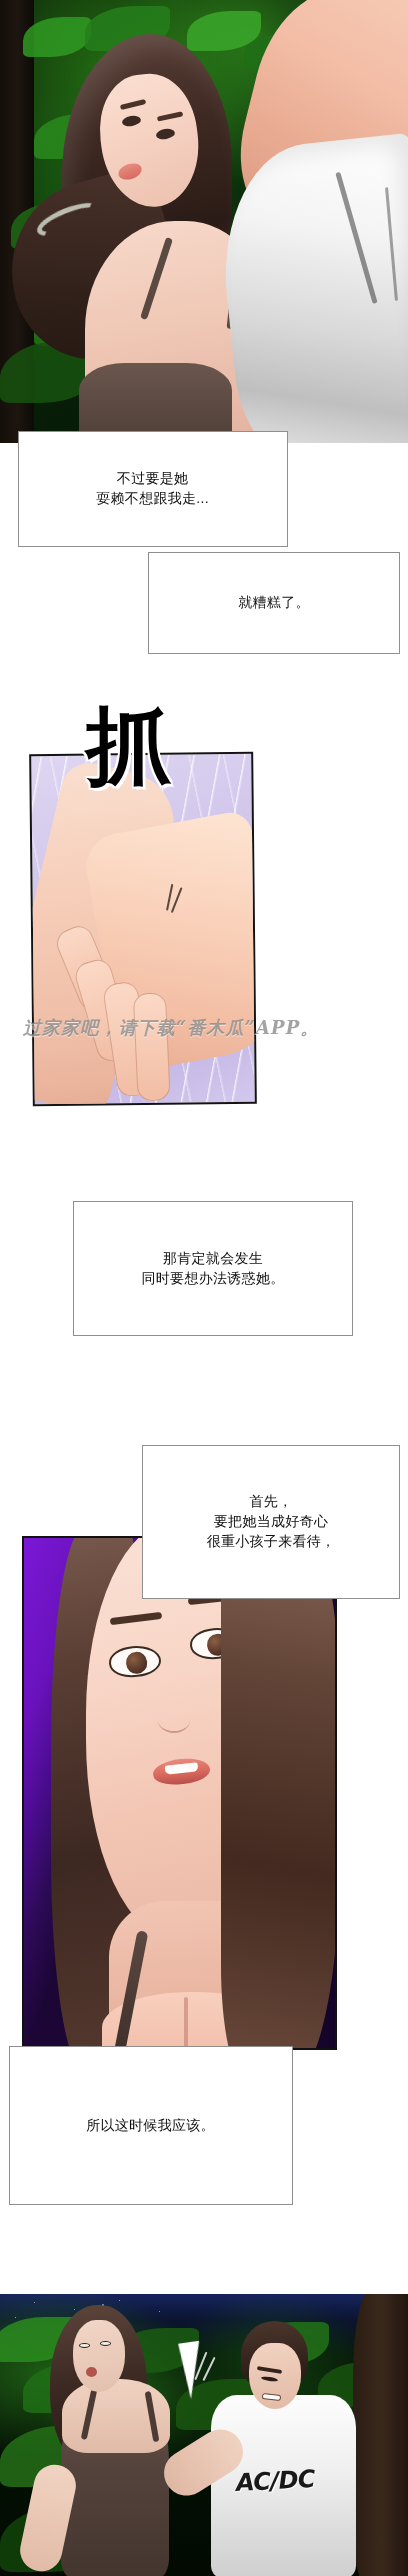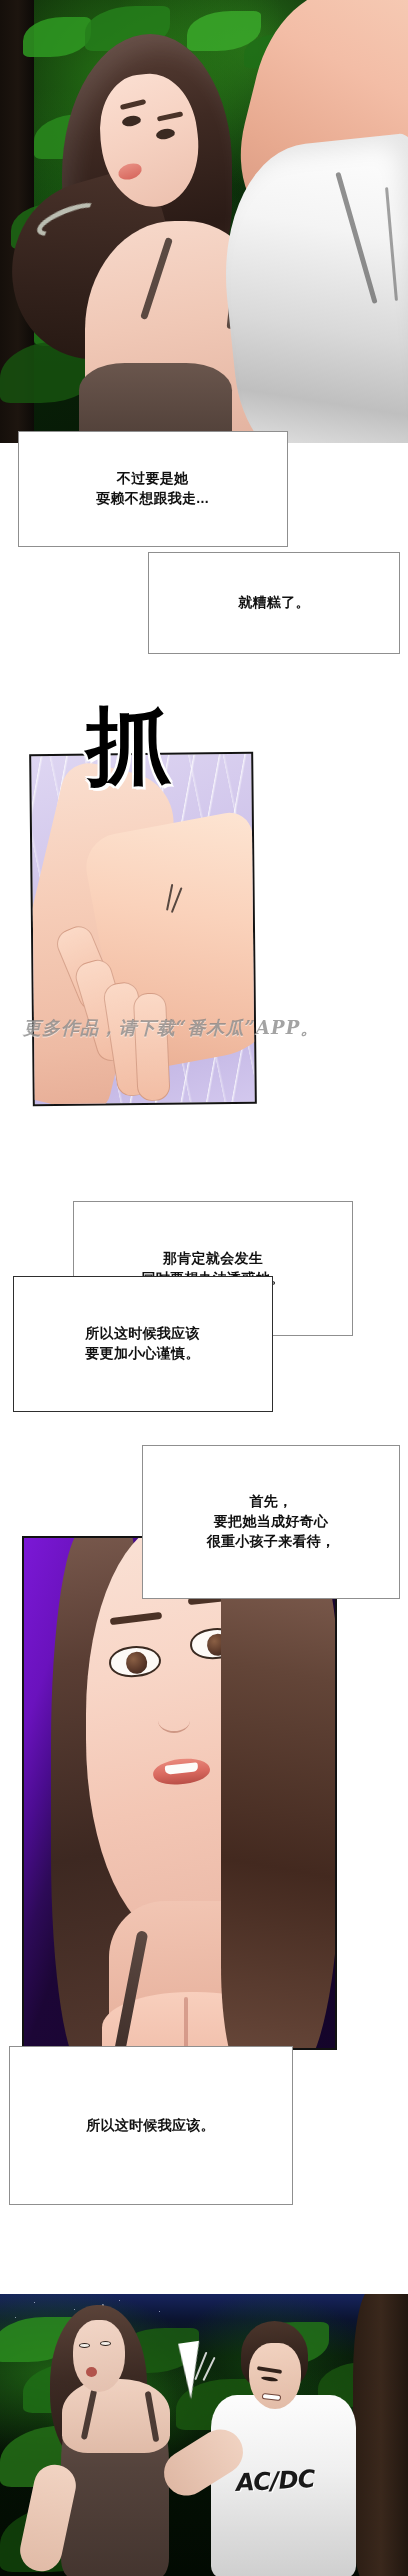--- a/index.html
+++ b/index.html
@@ -142,21 +142,21 @@
     display: flex;
     align-items: center;
     justify-content: center;
     padding: 5.7px 8px;
   }
   .caption .txt {
     color: #111111;
     font-size: 14px;
     line-height: 1.42;
     text-align: center;
-    font-weight: 700;
+    font-weight: 400;
     white-space: pre-line;
     letter-spacing: 0.3px;
   }
   .caption.dark-border { border-color: #2e2e2e; }
   .caption.align-right .txt { }
 
   #cap-1 { left: 17.6px;  top: 431px;  width: 270px; height: 116px; }
   #cap-2 { left: 148px; top: 552px;  width: 252px; height: 102px; }
   #cap-3 { left: 73px; top: 1201px; width: 280px; height: 135px; }
   #cap-4 { left: 12.5px;  top: 1276px; width: 260px; height: 136px; }
@@ -537,31 +537,27 @@
     <div id="wrist-arm"></div>
     <div id="grabbing-hand"></div>
     <div class="finger" id="f1"></div>
     <div class="finger" id="f2"></div>
     <div class="finger" id="f3"></div>
     <div class="finger" id="f4"></div>
     <div id="motion-a"></div>
     <div id="motion-b"></div>
   </div>
 
-  <div id="watermark">更多作品，请下载“番木瓜”APP。</div>
+  <div id="watermark">过家家吧，请下载“番木瓜”APP。</div>
 
   <div class="caption" id="cap-3">
     <div class="txt">那肯定就会发生
 同时要想办法诱惑她。</div>
   </div>
 
-  <div class="caption dark-border" id="cap-4">
-    <div class="txt">所以这时候我应该
-要更加小心谨慎。</div>
-  </div>
 
   <div class="caption align-right" id="cap-5" style="z-index:8;">
     <div class="txt">首先，
 要把她当成好奇心
 很重小孩子来看待，</div>
   </div>
 
   <div class="panel" id="panel-portrait">
     <div id="p3-hair-left"></div>
     <div id="p3-face"></div>

